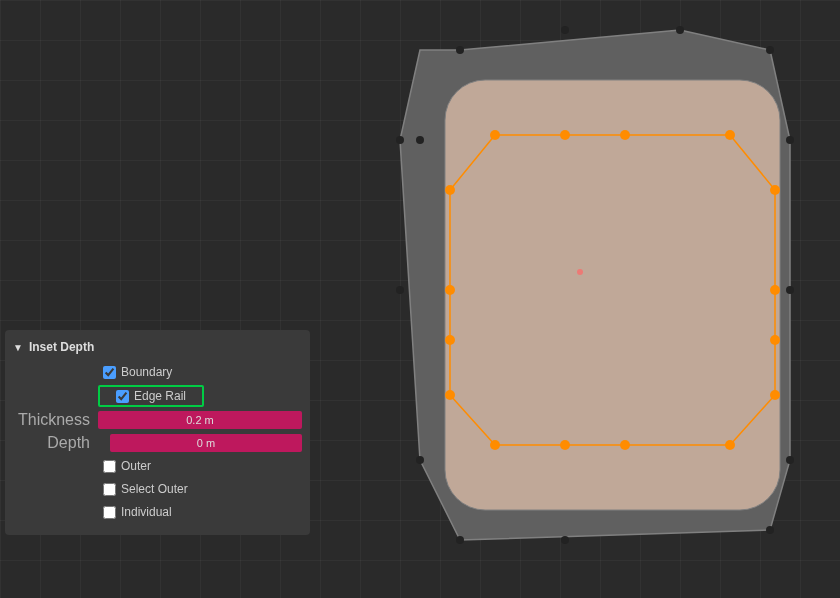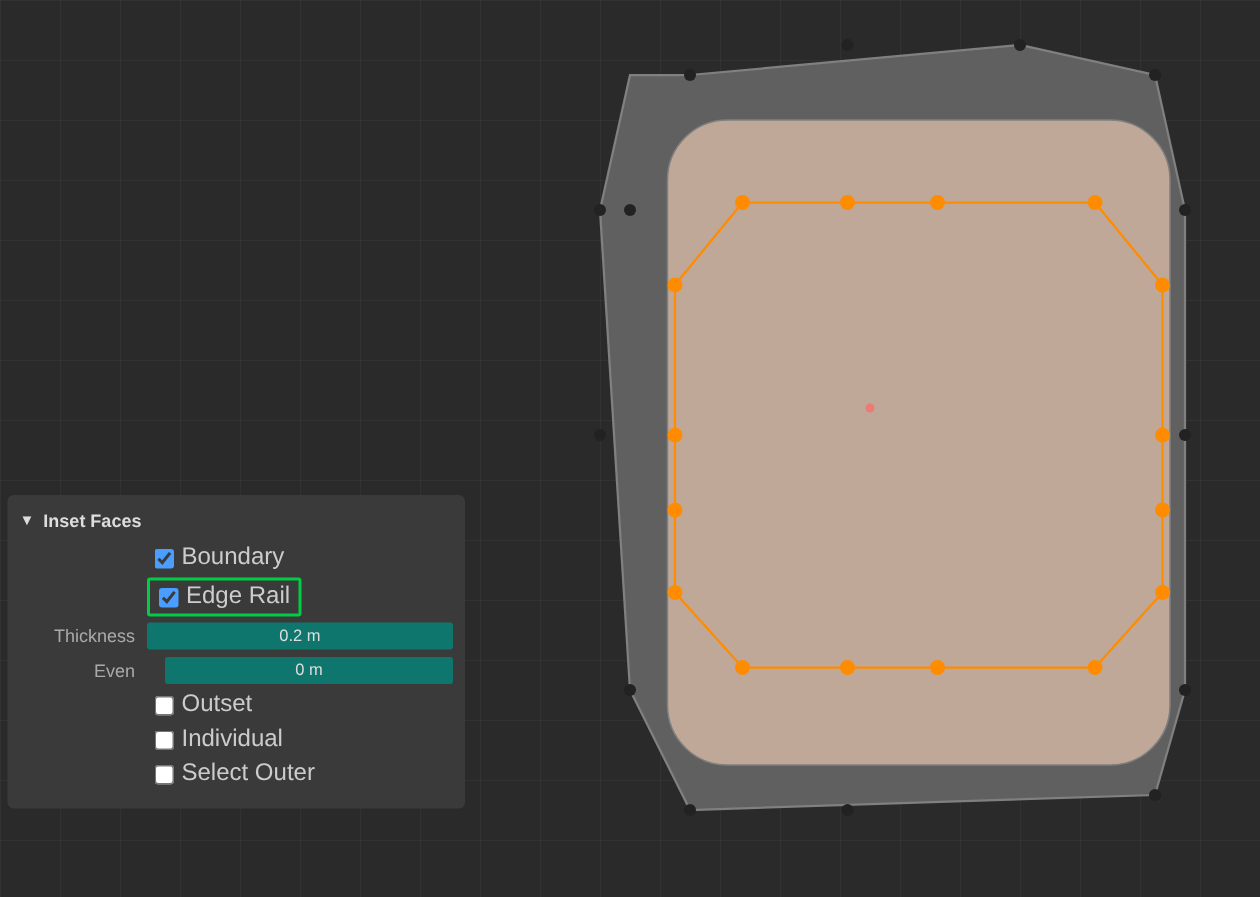--- a/index.html
+++ b/index.html
@@ -71,21 +71,21 @@
 
     .row {
       display: flex;
       align-items: center;
       margin-bottom: 3px;
       min-height: 20px;
     }
 
     .row-label {
       color: #aaa;
-      font-size: 12px;
+      font-size: 16px;
       width: 85px;
       text-align: right;
       padding-right: 8px;
       flex-shrink: 0;
     }
 
     .checkbox-row {
       display: flex;
       align-items: center;
       margin-left: 90px;
@@ -101,46 +101,46 @@
 
     input[type="checkbox"] {
       width: 13px;
       height: 13px;
       accent-color: #4a9eff;
       cursor: pointer;
       flex-shrink: 0;
     }
 
     .checkbox-label {
-      font-size: 16px;
+      font-size: 12px;
       color: #ccc;
       text-align: right;
     }
 
     
     .edge-rail-row {
       display: flex;
       align-items: center;
       margin-left: 85px;
       margin-bottom: 3px;
       min-height: 20px;
     }
 
     .edge-rail-highlight {
       display: flex;
       align-items: center;
       gap: 5px;
       border: 2px solid #00cc44;
-      padding: 2px 6px;
+      padding: 2px 16px;
       border-radius: 2px;
     }
 
     .value-field {
       flex: 1;
-      background: #0f766e;
+      background: #be185d;
       border: none;
       border-radius: 2px;
       color: #ddd;
       font-size: 11px;
       padding: 2px 8px;
       text-align: center;
       height: 18px;
       cursor: ew-resize;
     }
   </style>
@@ -214,21 +214,21 @@
     <circle cx="110" cy="320" r="5" fill="#ff8c00"></circle>
     <circle cx="435" cy="320" r="5" fill="#ff8c00"></circle>
 
     <circle cx="240" cy="252" r="3" fill="#ff6666" opacity="0.7"></circle>
   </svg>
 </div>
 
 <div class="panel">
   <div class="panel-header">
     <span class="arrow">▼</span>
-    <span>Inset Faces</span>
+    <span>Inset Depth</span>
   </div>
   <div class="panel-content">
 
     <div class="checkbox-row">
       <div class="checkbox-wrap">
         <input type="checkbox" checked="" id="cb-boundary" style="">
         <label for="cb-boundary" class="checkbox-label">Boundary</label>
       </div>
     </div>
 
@@ -240,40 +240,40 @@
         <label for="cb-edge-rail" class="checkbox-label">Edge Rail</label>
       </div>
     </div>
 
     <div class="row">
       <span class="row-label">Thickness</span>
       <input type="text" class="value-field" style="width: 140px;" value="0.2 m">
     </div>
 
     <div class="row">
-      <span class="row-label">Even</span>
+      <span class="row-label">Depth</span>
       <input type="text" class="value-field" style="width: 140px; margin-left: 12px;" value="0 m">
     </div>
 
     <div class="checkbox-row">
       <div class="checkbox-wrap">
         <input type="checkbox" id="cb-outset" style="">
-        <label for="cb-outset" class="checkbox-label">Outset</label>
+        <label for="cb-outset" class="checkbox-label">Outer</label>
+      </div>
+    </div>
+
+    <div class="checkbox-row">
+      <div class="checkbox-wrap">
+        <input type="checkbox" id="cb-select-outer" style="">
+        <label for="cb-select-outer" class="checkbox-label">Select Outer</label>
       </div>
     </div>
 
     <div class="checkbox-row">
       <div class="checkbox-wrap">
         <input type="checkbox" id="cb-individual" style="">
         <label for="cb-individual" class="checkbox-label">Individual</label>
       </div>
     </div>
 
-    <div class="checkbox-row">
-      <div class="checkbox-wrap">
-        <input type="checkbox" id="cb-select-outer" style="">
-        <label for="cb-select-outer" class="checkbox-label">Select Outer</label>
-      </div>
-    </div>
-
 
   </div>
 </div>
 
 </body></html>

